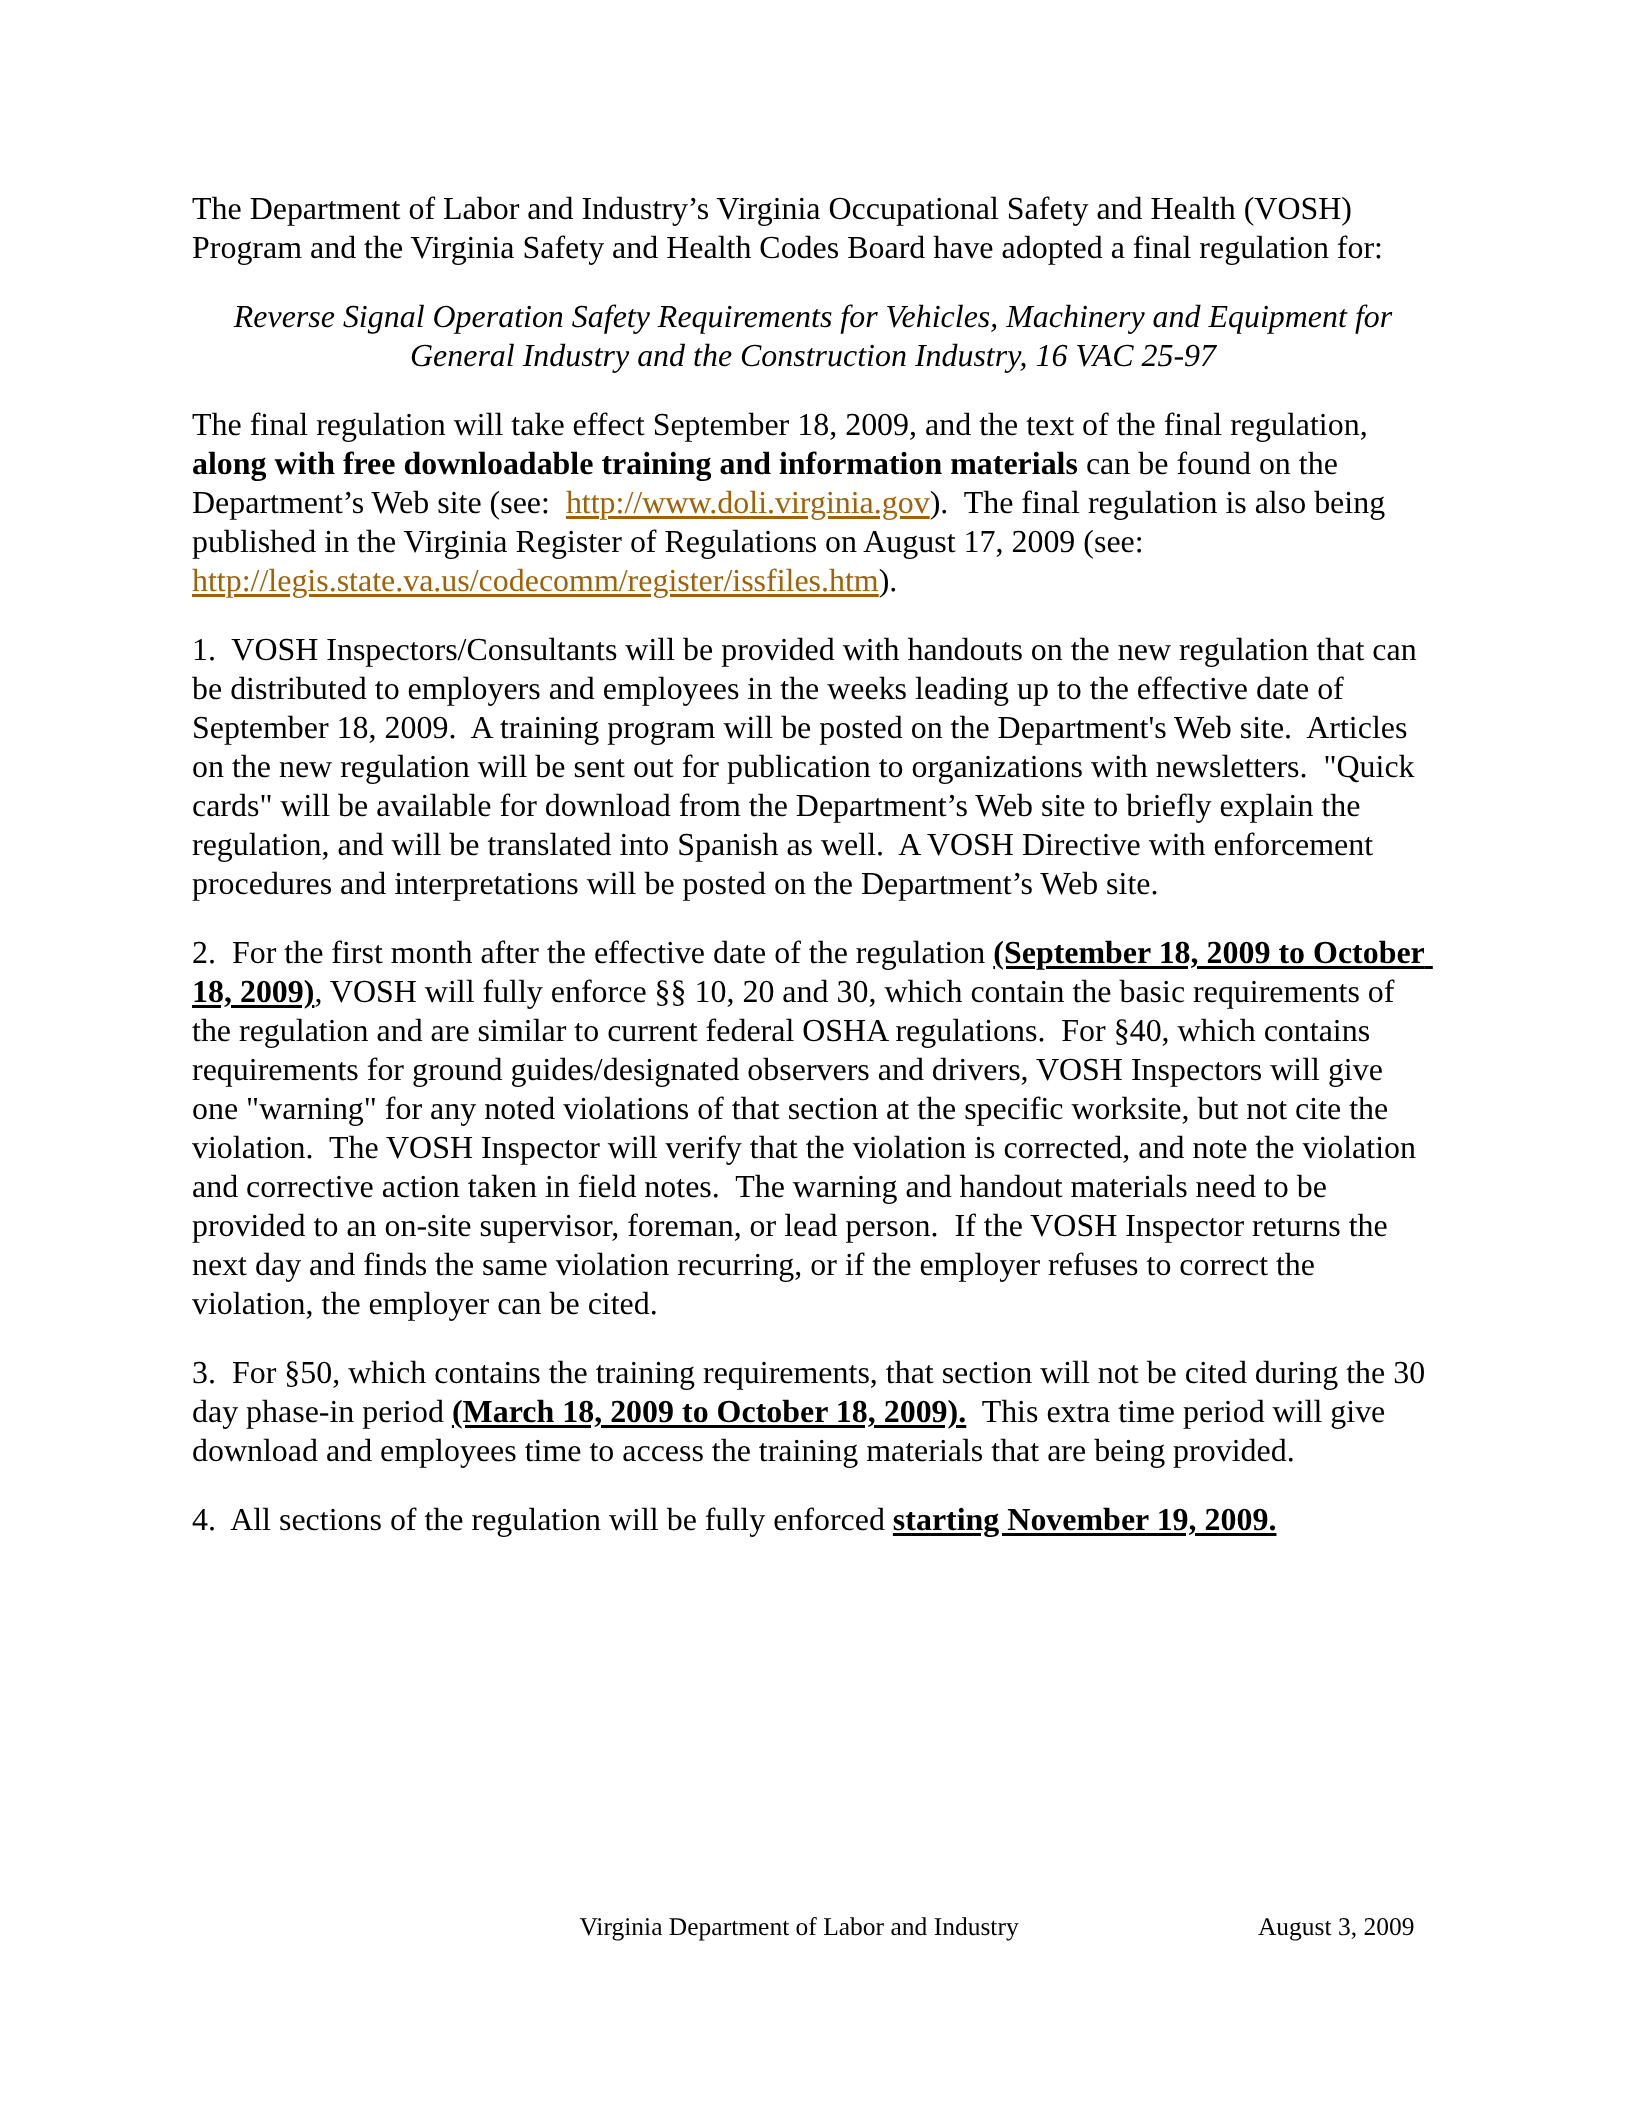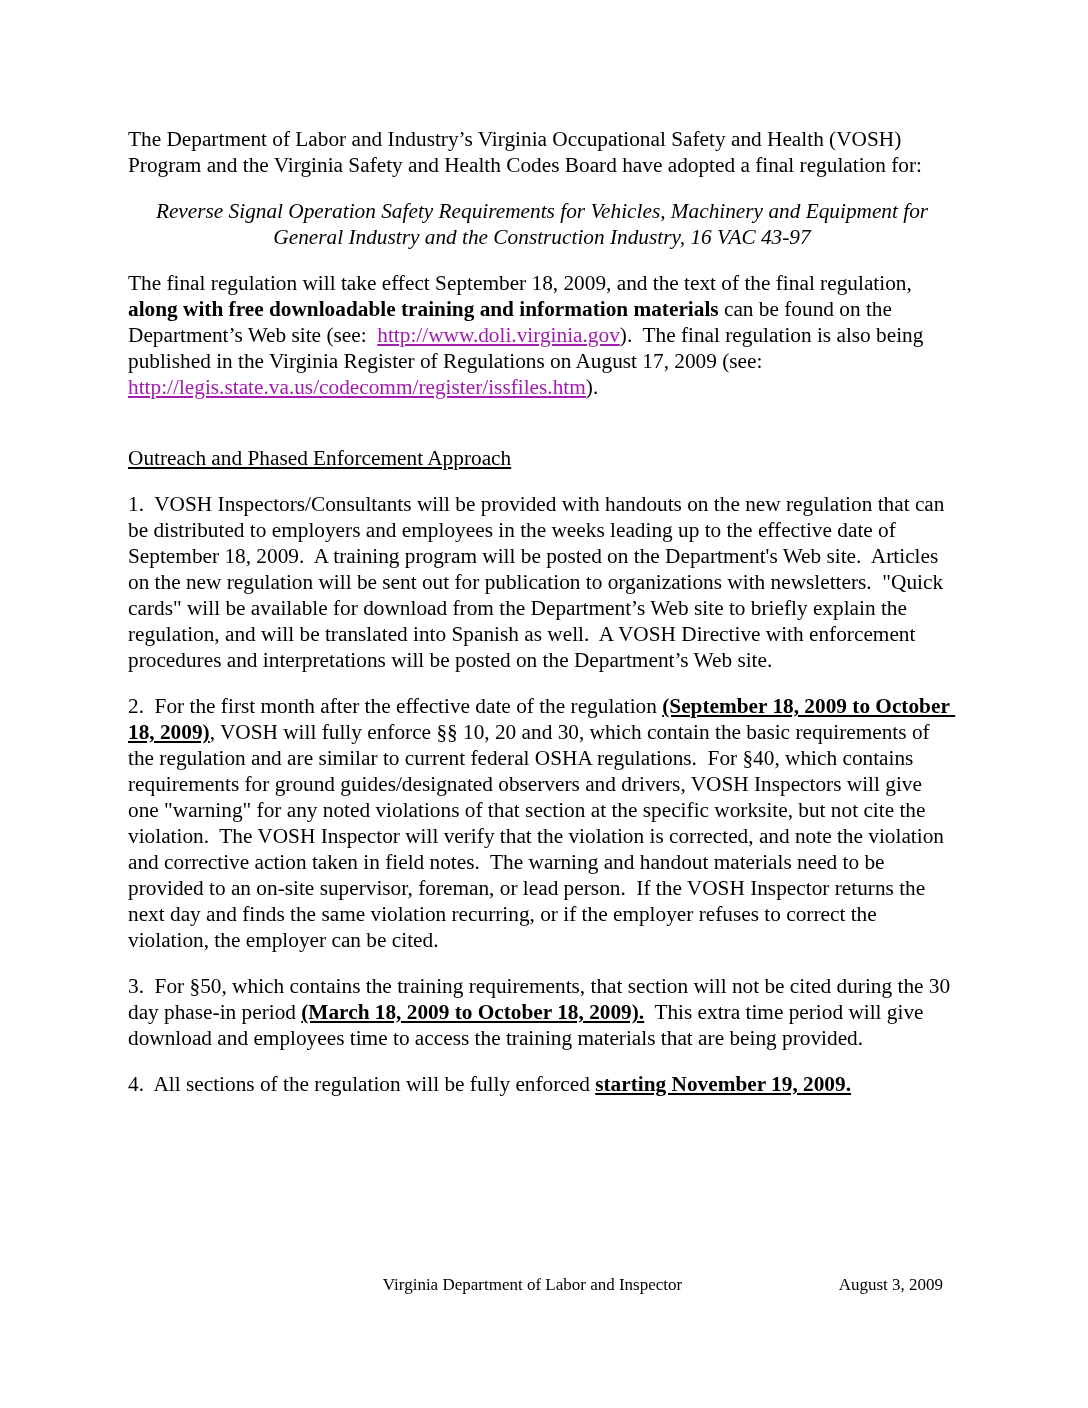--- a/index.html
+++ b/index.html
@@ -42,21 +42,21 @@
     text-decoration: underline;
   }
   .heading-spaced {
     margin-top: 45px !important;
   }
   .bu {
     font-weight: bold;
     text-decoration: underline;
   }
   a.doc-link {
-    color: #a21caf;
+    color: #a16207;
     text-decoration: underline;
     cursor: pointer;
   }
   .footer {
     position: absolute;
     left: 128px;
     right: 133px;
     top: 1274px;
     height: 26px;
     font-size: 17px;
@@ -76,35 +76,34 @@
   }
 </style>
 </head>
 <body>
 
 <div class="page">
   <div class="content">
 
     <p class="bold">The Department of Labor and Industry’s Virginia Occupational Safety and Health (VOSH) Program and the Virginia Safety and Health Codes Board have adopted a final regulation for:</p>
 
-    <p class="doc-title">Reverse Signal Operation Safety Requirements for Vehicles, Machinery and Equipment for General Industry and the Construction Industry, 16 VAC 43-97</p>
+    <p class="doc-title">Reverse Signal Operation Safety Requirements for Vehicles, Machinery and Equipment for General Industry and the Construction Industry, 16 VAC 25-97</p>
 
 
     <p><span>The final regulation will take effect September 18, 2009, and the text of the final regulation, </span><span class="bold">along with free downloadable training and information materials</span><span> can be found on the Department’s Web site (see:  </span><a class="doc-link" href="#">http://www.doli.virginia.gov</a><span>).  The final regulation is also being published in the Virginia Register of Regulations on August 17, 2009 (see: </span><a class="doc-link" href="#">http://legis.state.va.us/codecomm/register/issfiles.htm</a><span>).</span></p>
 
-    <h2 class="heading heading-spaced">Outreach and Phased Enforcement Approach</h2>
 
 
     <p>1.  VOSH Inspectors/Consultants will be provided with handouts on the new regulation that can be distributed to employers and employees in the weeks leading up to the effective date of September 18, 2009.  A training program will be posted on the Department's Web site.  Articles on the new regulation will be sent out for publication to organizations with newsletters.  "Quick cards" will be available for download from the Department’s Web site to briefly explain the regulation, and will be translated into Spanish as well.  A VOSH Directive with enforcement procedures and interpretations will be posted on the Department’s Web site.</p>
 
     <p><span>2.  For the first month after the effective date of the regulation </span><span class="bu">(September 18, 2009 to October 18, 2009)</span><span>, VOSH will fully enforce §§ 10, 20 and 30, which contain the basic requirements of the regulation and are similar to current federal OSHA regulations.  For §40, which contains requirements for ground guides/designated observers and drivers, VOSH Inspectors will give one "warning" for any noted violations of that section at the specific worksite, but not cite the violation.  The VOSH Inspector will verify that the violation is corrected, and note the violation and corrective action taken in field notes.  The warning and handout materials need to be provided to an on-site supervisor, foreman, or lead person.  If the VOSH Inspector returns the next day and finds the same violation recurring, or if the employer refuses to correct the violation, the employer can be cited.</span></p>
 
     <p><span>3.  For §50, which contains the training requirements, that section will not be cited during the 30 day phase-in period </span><span class="bu">(March 18, 2009 to October 18, 2009).</span><span>  This extra time period will give download and employees time to access the training materials that are being provided.</span></p>
 
     <p><span>4.  All sections of the regulation will be fully enforced </span><span class="bu">starting November 19, 2009.</span></p>
 
   </div>
 
   <div class="footer">
-    <span class="footer-org">Virginia Department of Labor and Inspector</span>
+    <span class="footer-org">Virginia Department of Labor and Industry</span>
     <span class="footer-date">August 3, 2009</span>
   </div>
 </div>
 
 </body></html>

